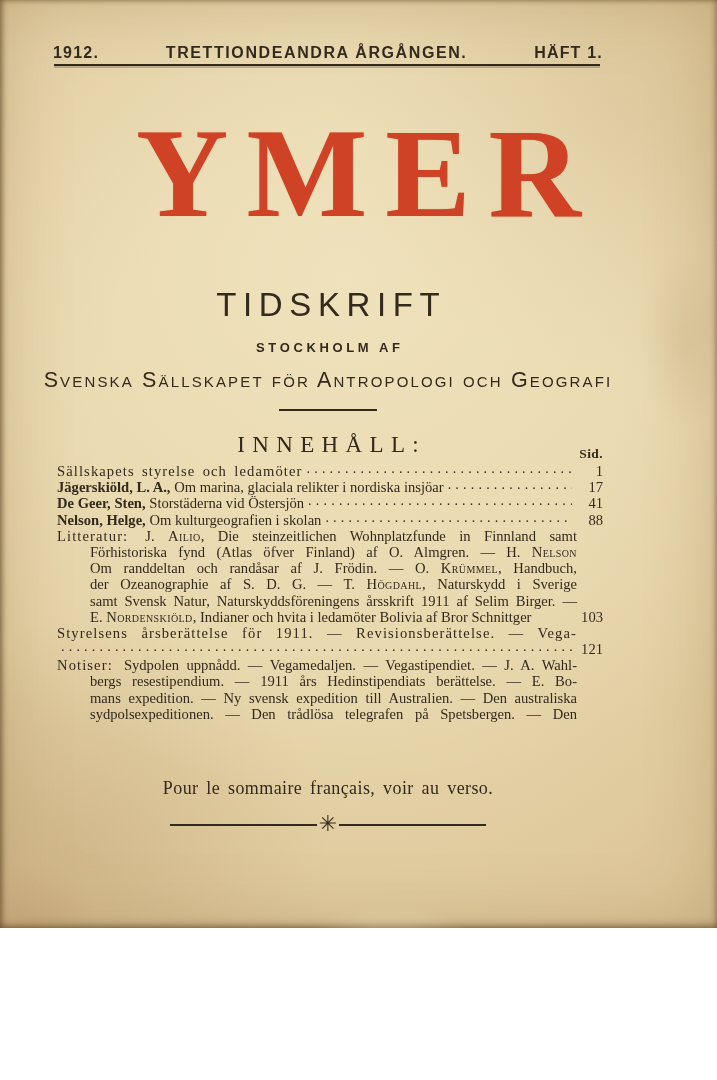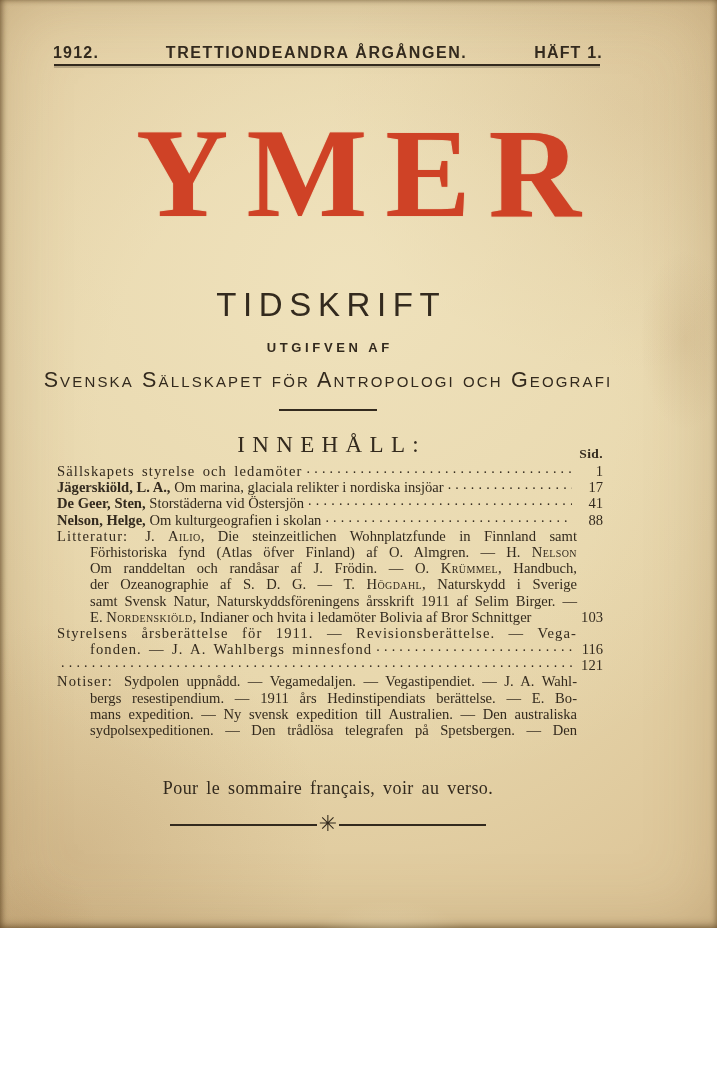--- a/index.html
+++ b/index.html
@@ -90,21 +90,21 @@
   <div class="content">
 
     <div class="hdr">
       <span>1912.</span>
       <span class="mid">TRETTIONDEANDRA ÅRGÅNGEN.</span>
       <span>HÄFT 1.</span>
     </div>
     <div class="hdr-rule"></div>
 
     <div class="tidskrift">TIDSKRIFT</div>
-    <div class="utgifven">UTGIFVEN AF</div>
+    <div class="utgifven">STOCKHOLM AF</div>
     <div class="society">Svenska Sällskapet för Antropologi och Geografi</div>
     <div class="short-rule"></div>
 
     <div class="toc-heading">INNEHÅLL:</div>
     <div class="sid">Sid.</div>
     <div class="toc">
         <div class="toc-line">
           <span class="toc-text"><span class="ls">Sällskapets styrelse och ledamöter</span></span>
           <span class="leader dots"></span>
           <span class="toc-page">1</span>
@@ -151,25 +151,20 @@
         </div>
         <div class="toc-line" style="padding-left: 33px;">
           <span class="toc-text"><span>E. </span><span class="sc">Nordenskiöld</span><span>, Indianer och hvita i ledamöter Bolivia af Bror Schnittger</span></span>
           <span class="leader"></span>
           <span class="toc-page">103</span>
         </div>
         <div class="toc-line justify">
           <span class="toc-text"><span class="ls">Styrelsens årsberättelse för 1911. — Revisionsberättelse. — Vega-</span></span>
           <span class="leader"></span>
           <span class="toc-page"></span>
-        </div>
-        <div class="toc-line" style="padding-left: 33px;">
-          <span class="toc-text"><span class="ls">fonden. — J. A. Wahlbergs minnesfond</span></span>
-          <span class="leader dots"></span>
-          <span class="toc-page">116</span>
         </div>
         <div class="toc-line">
           <span class="leader dots"></span>
           <span class="toc-page">121</span>
         </div>
         <div class="toc-line justify">
           <span class="toc-text"><span class="ls">Notiser: </span><span>Sydpolen uppnådd. — Vegamedaljen. — Vegastipendiet. — J. A. Wahl-</span></span>
           <span class="leader"></span>
           <span class="toc-page"></span>
         </div>

